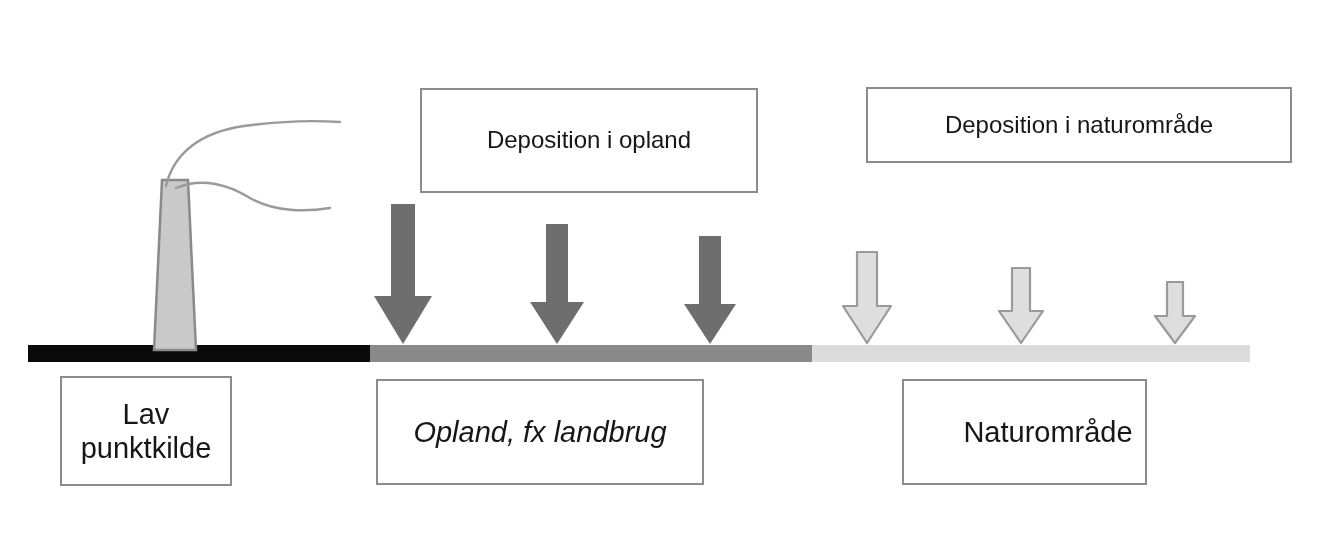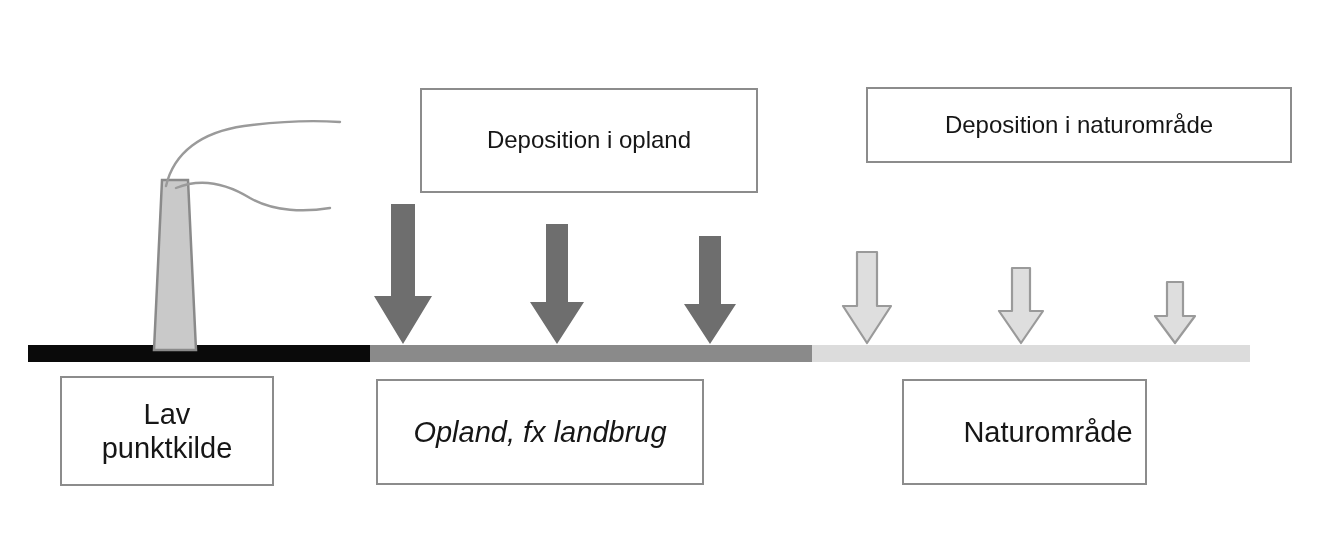--- a/index.html
+++ b/index.html
@@ -30,21 +30,21 @@
     text-align: center;
     color: #161616;
     line-height: 1.18;
     white-space: pre-line;
   }
   .box-top    { font-size: 24px; margin-left: 44px; }
   .box-bottom { font-size: 29px; }
 
   #box-dep-opland      { left: 376px;  top: 88px;  width: 338px; height: 105px; }
   #box-dep-natur       { left: 822px;  top: 87px;  width: 426px; height: 76px; }
-  #box-lav-punktkilde  { left: 60px;   top: 376px; width: 214px; height: 110px; }
+  #box-lav-punktkilde  { left: 60px;   top: 376px; width: 172px; height: 110px; }
   #box-opland          { left: 376px;  top: 379px; width: 328px; height: 106px; font-style: italic; }
   #box-naturomrade     { left: 902px;  top: 379px; width: 245px; height: 106px; padding-left: 47px; }
 
   
   .ground-seg {
     position: absolute;
     height: 17px;
     top: 345px;
   }
   #ground-source   { left: 28px;   width: 342px; background: #0a0a0a; }

